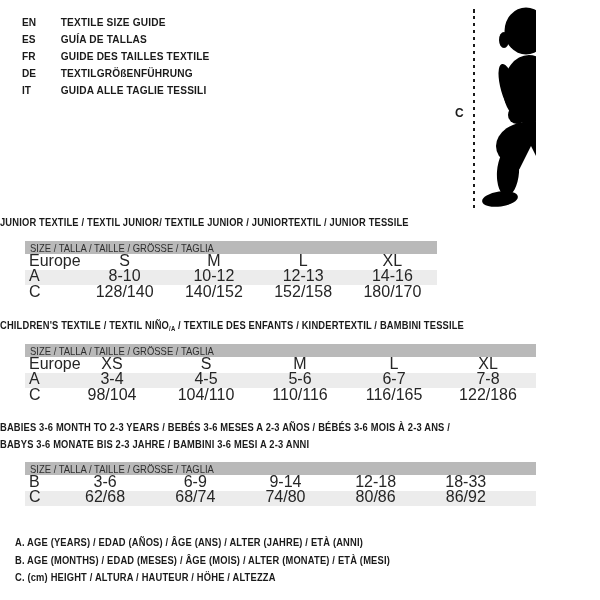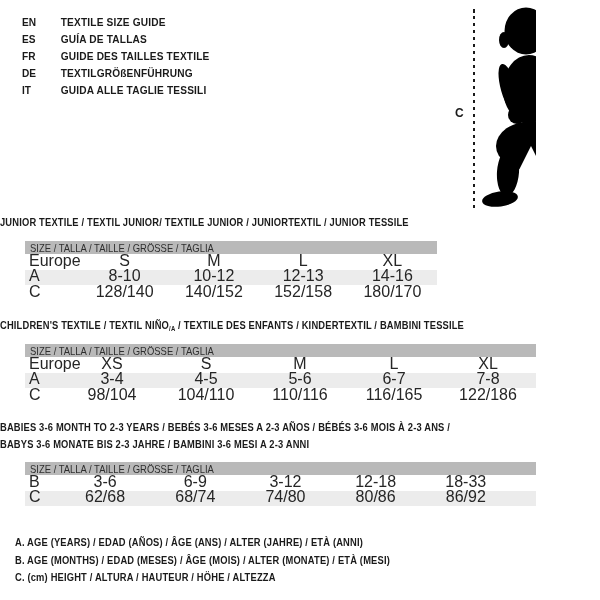--- a/index.html
+++ b/index.html
@@ -160,21 +160,21 @@
     <div class="title-line">BABYS 3-6 MONATE BIS 2-3 JAHRE / BAMBINI 3-6 MESI A 2-3 ANNI</div>
   </div>
   <div class="tbl babies" style="top:462px;">
       <div class="bar" style="background: rgb(185, 185, 185);">
         <span>SIZE / TALLA / TAILLE / GRÖSSE / TAGLIA</span>
       </div>
       <div class="row">
         <div class="lbl">B</div>
         <div class="cell">3-6</div>
         <div class="cell">6-9</div>
-        <div class="cell">3-12</div>
+        <div class="cell">9-14</div>
         <div class="cell">12-18</div>
         <div class="cell">18-33</div>
         <div class="cell">24-36</div>
       </div>
       <div class="row" style="background: rgb(236, 236, 236);">
         <div class="lbl">C</div>
         <div class="cell">62/68</div>
         <div class="cell">68/74</div>
         <div class="cell">74/80</div>
         <div class="cell">80/86</div>

